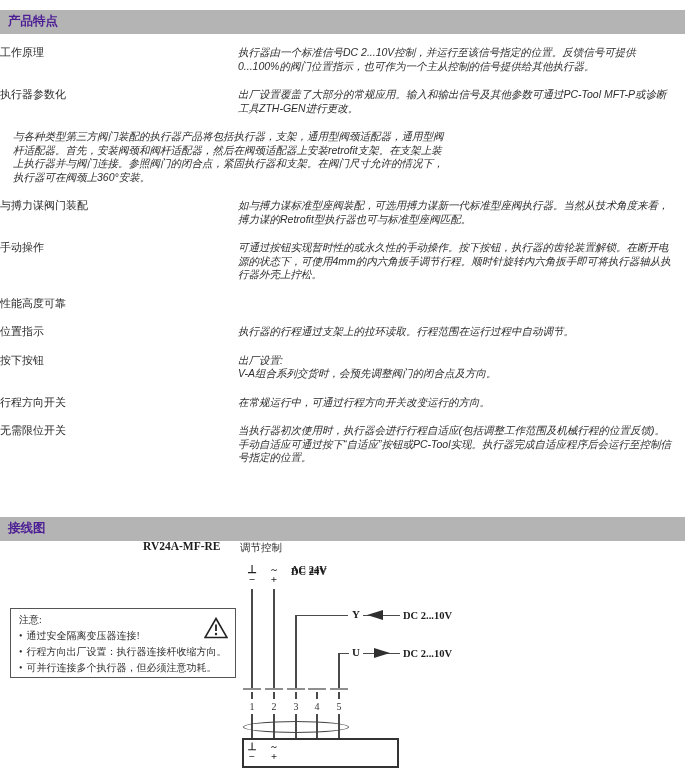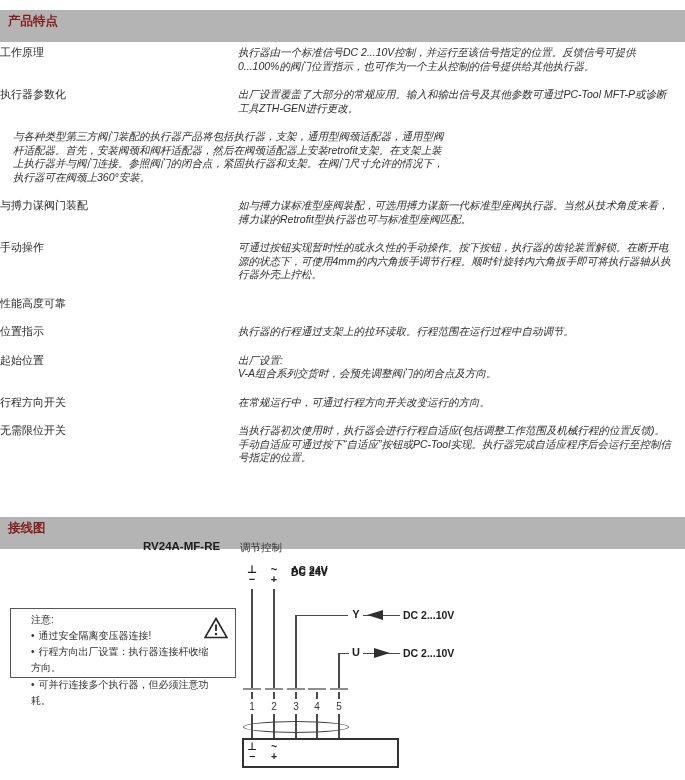--- a/index.html
+++ b/index.html
@@ -2,52 +2,52 @@
 <html><head>
 <meta charset="utf-8">
 <style>
   html,body{margin:0;padding:0;background:#fff;}
   .page{
     position:relative;width:685px;height:780px;overflow:hidden;background:#ffffff;
     font-family:"Liberation Sans","DejaVu Sans",sans-serif;color:#2e2e2e;
   }
   
   .section-bar{
-    position:absolute;left:0;width:685px;height:32px;background:#b4b4b4;
-    font-size:12.5px;font-weight:bold;color:#7f1d1d;line-height:23px;
+    position:absolute;left:0;width:685px;height:24px;background:#b4b4b4;
+    font-size:12.5px;font-weight:bold;color:#4c1d95;line-height:23px;
   }
   .section-bar span{padding-left:8px;}
   
   .features{position:absolute;left:0;top:34px;width:685px;padding-top:12px;}
   .frow{display:flex;margin-bottom:15px;}
   .flabel{width:225px;flex:0 0 225px;font-size:11px;line-height:13.5px;color:#2a2a2a;}
   .fbody{width:434px;flex:0 0 434px;padding-left:13px;font-size:10.5px;line-height:13.5px;white-space:pre-line;color:#2e2e2e;font-style:italic;}
   
-  .wiring{position:absolute;left:0;top:527px;width:608px;height:253px;}
+  .wiring{position:absolute;left:0;top:527px;width:608px;height:253px;font-family:Liberation Serif, serif;}
   .model{position:absolute;left:143px;top:13px;font-size:11.5px;font-weight:bold;color:#1c1c1c;}
   .ctrl{position:absolute;left:240px;top:14px;font-size:10.5px;color:#2e2e2e;}
   .tsym{position:absolute;width:16px;text-align:center;font-size:11px;font-weight:bold;line-height:10px;color:#222;}
   .tsym span{display:block;}
   .pwr{position:absolute;left:291px;font-size:10.5px;font-weight:bold;color:#1c1c1c;line-height:12px;}
   .wire{position:absolute;width:1.5px;background:#4a4a4a;}
   .hline{position:absolute;height:1.5px;background:#4a4a4a;}
   .dash{position:absolute;width:18px;height:2px;background:#8f8f8f;}
   .stub{position:absolute;width:1.5px;height:7px;background:#4a4a4a;}
   .num{position:absolute;width:12px;text-align:center;font-size:10px;color:#333;line-height:12px;}
   .sig-label{position:absolute;width:14px;text-align:center;font-size:11px;font-weight:bold;color:#1c1c1c;line-height:13px;}
   .sig-value{position:absolute;font-size:10.5px;font-weight:bold;color:#1c1c1c;line-height:13px;}
   .arrow-left{position:absolute;width:0;height:0;border-top:5px solid transparent;border-bottom:5px solid transparent;border-right:16px solid #2f2f2f;}
   .arrow-right{position:absolute;width:0;height:0;border-top:5px solid transparent;border-bottom:5px solid transparent;border-left:16px solid #2f2f2f;}
   .cable{position:absolute;left:243px;top:194px;width:106px;height:12px;border:1.5px solid #444;border-radius:50%;box-sizing:border-box;background:transparent;}
   .actuator-box{position:absolute;left:242px;top:211px;width:157px;height:30px;border:2px solid #333;box-sizing:border-box;background:#fff;}
   .bsym{position:absolute;width:16px;text-align:center;font-size:10.5px;font-weight:bold;line-height:9.5px;color:#222;}
   .bsym span{display:block;}
   .notice{
     position:absolute;left:10px;top:81px;width:226px;height:70px;border:1px solid #555;
-    box-sizing:border-box;padding:4px 20px;font-size:10px;color:#2e2e2e;background:#fff;
+    box-sizing:border-box;padding:4px 8px;font-size:10px;color:#2e2e2e;background:#fff;
   }
   .notice-title{line-height:14px;}
   .notice ul{list-style:none;margin:1px 0 0 0;padding:0;}
   .notice li{line-height:16.2px;}
   .notice li .bullet{margin-right:4px;}
   .warn-tri{position:absolute;top:8px;right:7px;}
 </style>
 </head>
 <body>
 
@@ -78,21 +78,21 @@
       <div class="fbody">可通过按钮实现暂时性的或永久性的手动操作。按下按钮，执行器的齿轮装置解锁。在断开电源的状态下，可使用4mm的内六角扳手调节行程。顺时针旋转内六角扳手即可将执行器轴从执行器外壳上拧松。</div>
     </div>
     <div class="frow">
       <div class="flabel">性能高度可靠</div>
     </div>
     <div class="frow">
       <div class="flabel">位置指示</div>
       <div class="fbody">执行器的行程通过支架上的拉环读取。行程范围在运行过程中自动调节。</div>
     </div>
     <div class="frow">
-      <div class="flabel">起始位置</div>
+      <div class="flabel">按下按钮</div>
       <div class="fbody">出厂设置:
 V-A组合系列交货时，会预先调整阀门的闭合点及方向。</div>
     </div>
     <div class="frow">
       <div class="flabel">行程方向开关</div>
       <div class="fbody">在常规运行中，可通过行程方向开关改变运行的方向。</div>
     </div>
     <div class="frow">
       <div class="flabel">无需限位开关</div>
       <div class="fbody">当执行器初次使用时，执行器会进行行程自适应(包括调整工作范围及机械行程的位置反馈)。手动自适应可通过按下“自适应”按钮或PC-Tool实现。执行器完成自适应程序后会运行至控制信号指定的位置。</div>

